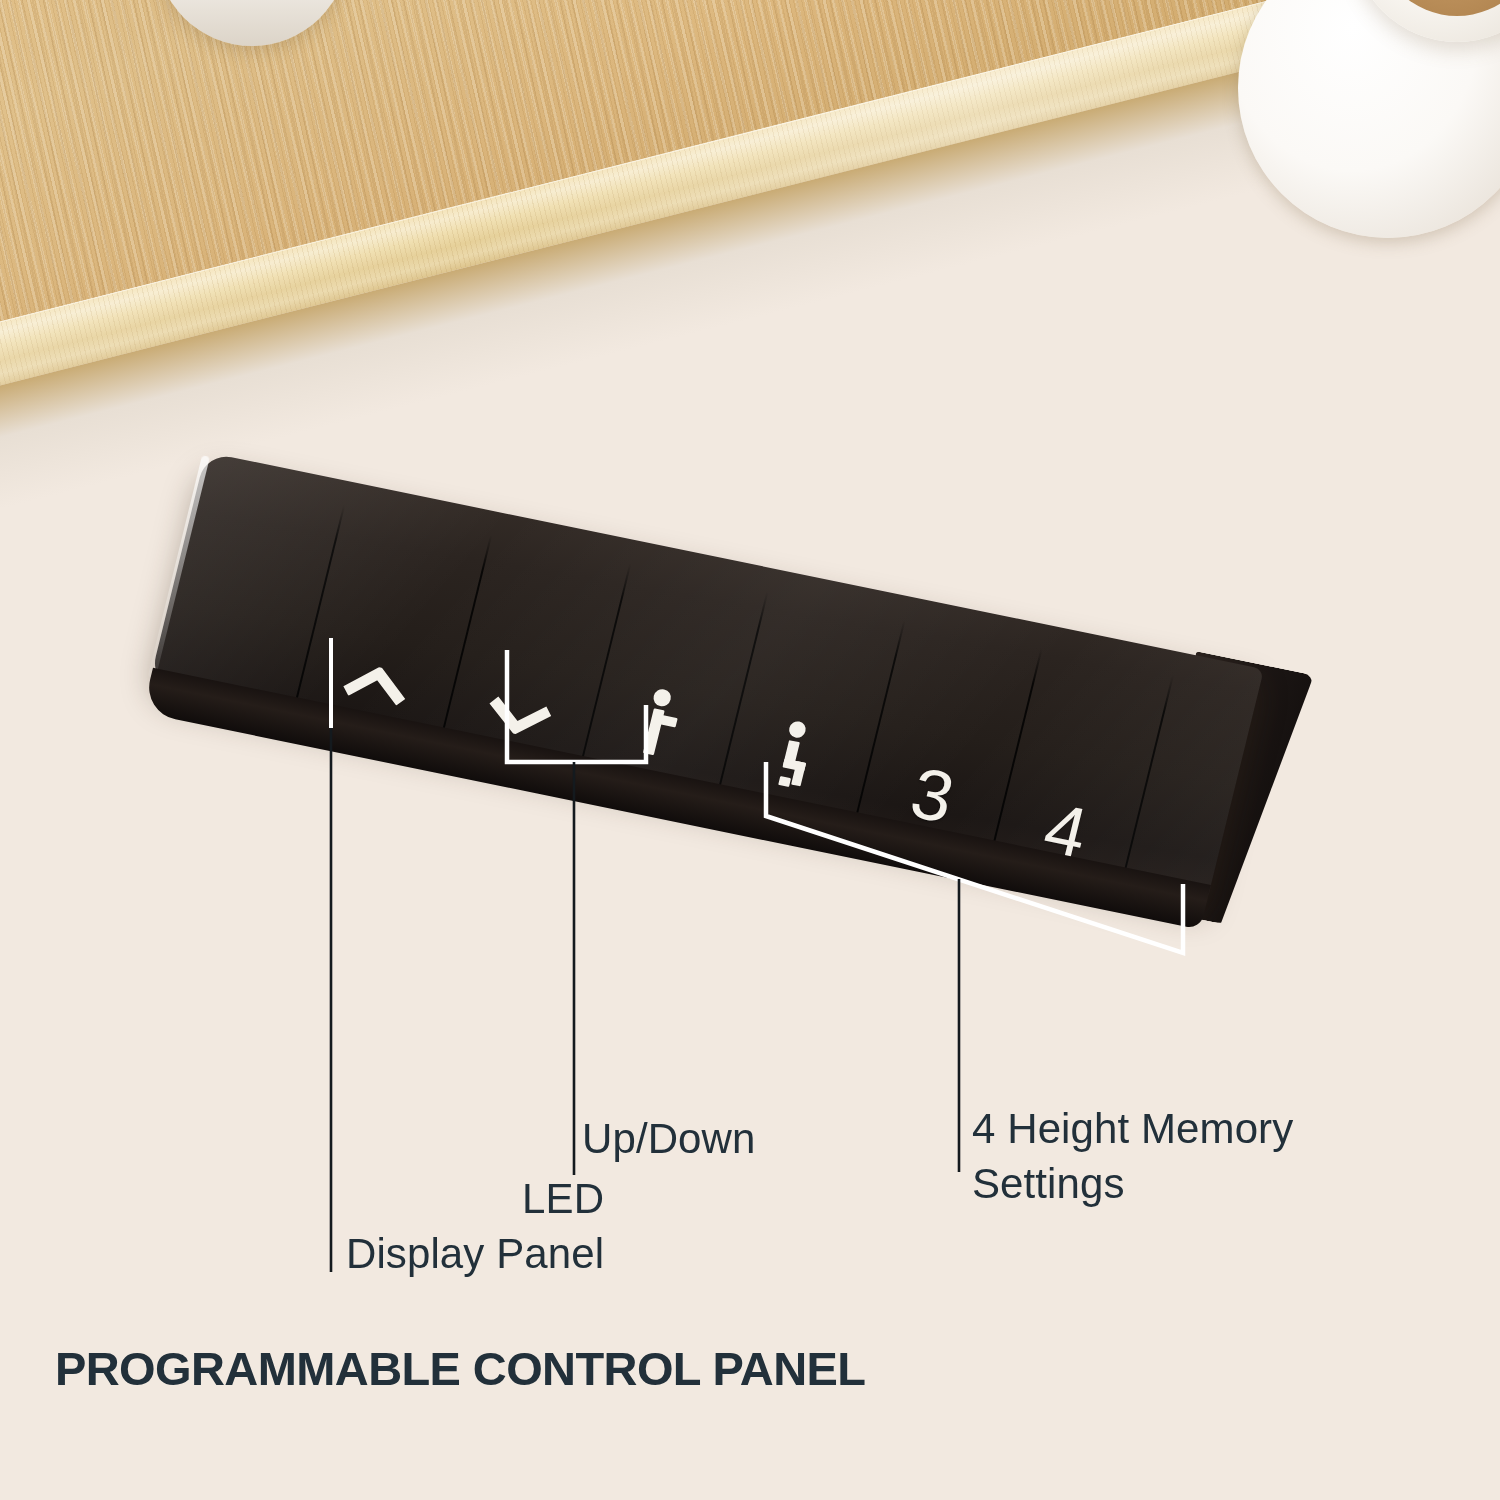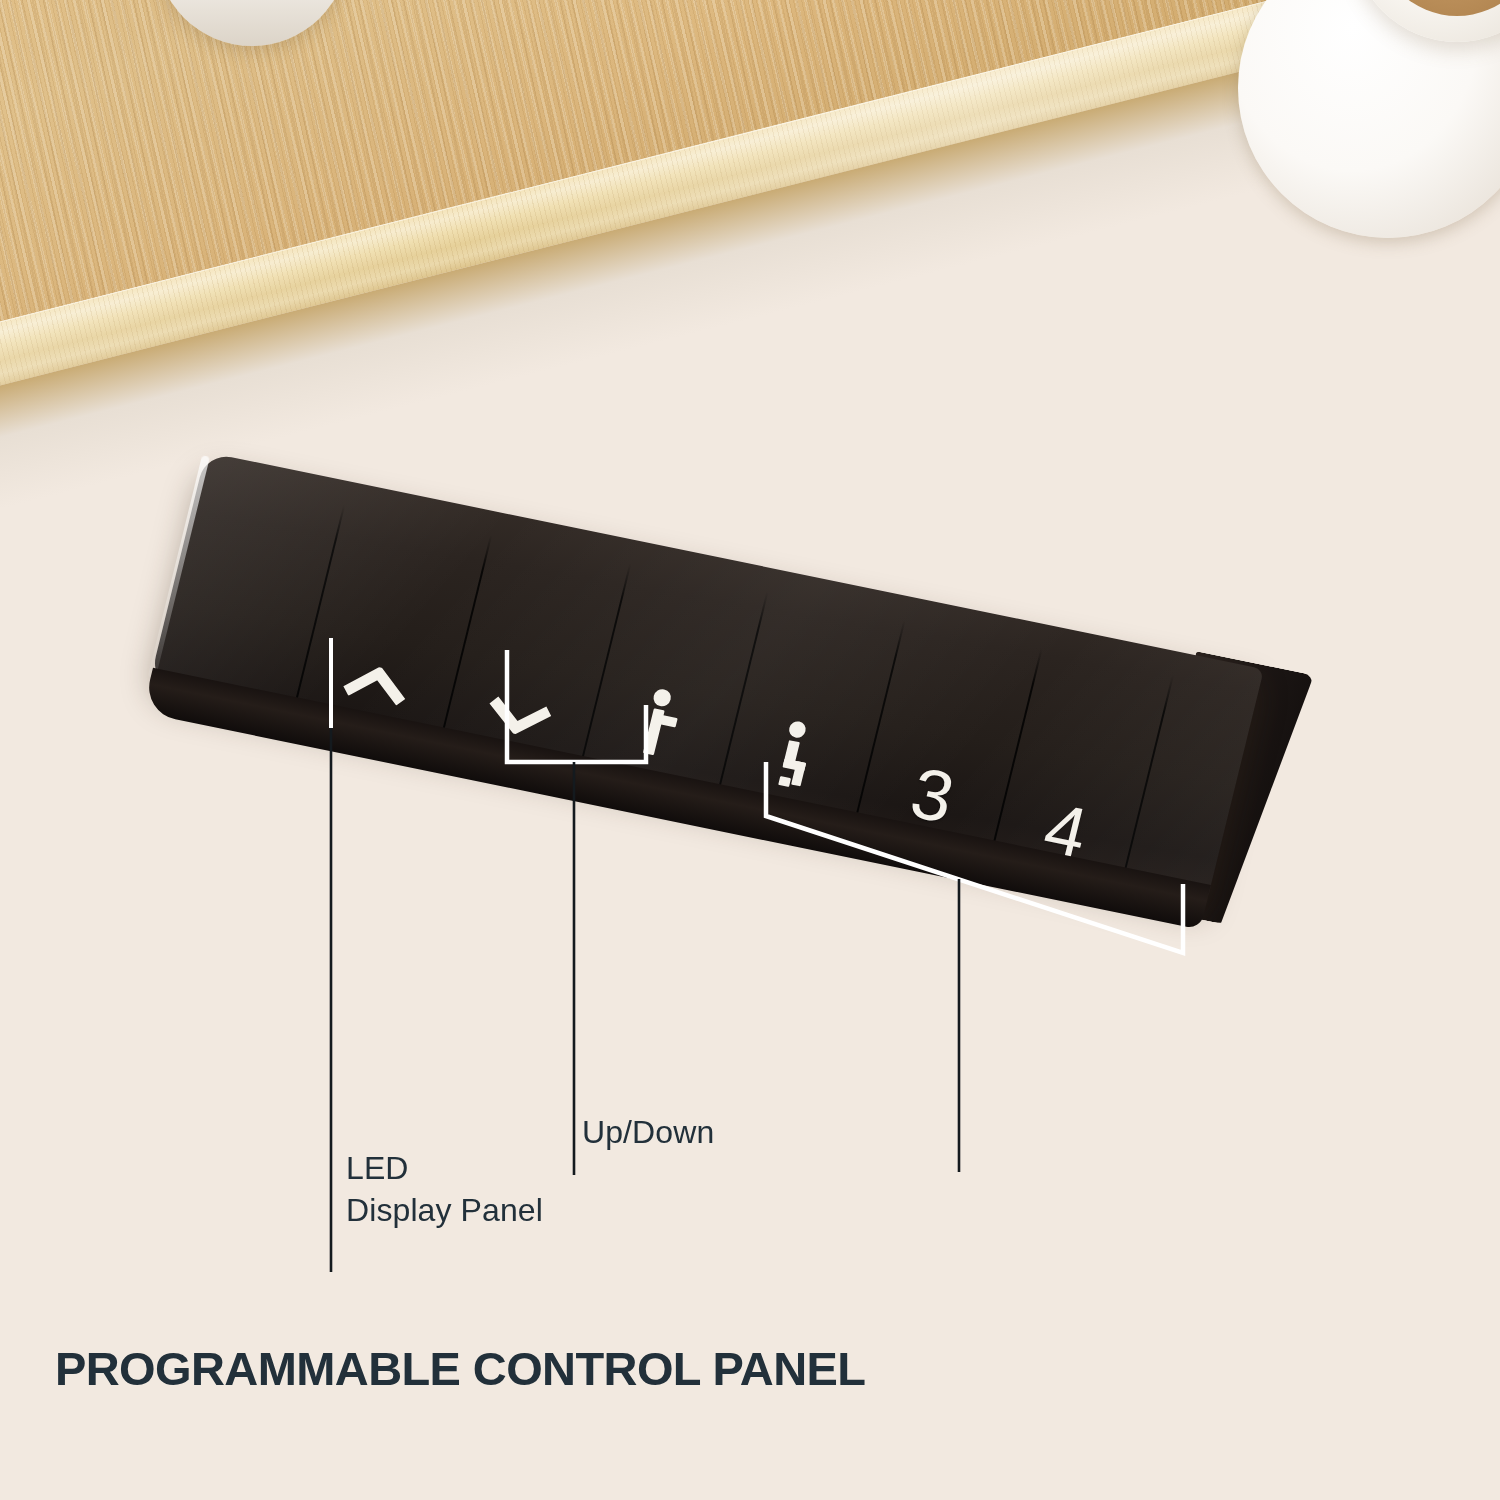--- a/index.html
+++ b/index.html
@@ -114,23 +114,23 @@
   .chev{width:64px;height:34px;}
   .chev svg{display:block;width:100%;height:100%;}
 
   
   .person{width:44px;height:76px;}
   .person svg{display:block;width:100%;height:100%;}
 
   
   .co-svg{position:absolute;left:0;top:0;width:1500px;height:1500px;pointer-events:none;}
 
-  .callout{position:absolute;color:#22303a;font-size:32px;line-height:1.30;
+  .callout{position:absolute;color:#22303a;font-size:42px;line-height:1.30;
     font-family:"Liberation Sans", sans-serif;font-weight:400;letter-spacing:.1px;white-space:pre-line;}
-  #label-led{left:346px;top:1148px;}
+  #label-led{left:346px;top:1172px;text-align:right;}
   #label-updown{left:582px;top:1112px;}
   #label-memory{left:972px;top:1102px;}
 
   .headline{
     position:absolute;left:55px;top:1341px;
     font-family:"Liberation Sans", sans-serif;
     font-size:47px;font-weight:700;letter-spacing:-0.6px;
     color:#22303a;white-space:nowrap;
   }
 </style>
@@ -222,16 +222,18 @@
     <path d="M507 650 L507 762 L646 762 L646 705" stroke="#ffffff" stroke-width="4.5" fill="none" stroke-linejoin="miter"></path>
     <path d="M574 762 L574 1175" stroke="#141a1e" stroke-width="2.6" fill="none"></path>
 
     <path d="M766 762 L766 816 L1183 953 L1183 884" stroke="#ffffff" stroke-width="4.5" fill="none" stroke-linejoin="miter"></path>
     <path d="M959 879 L959 1172" stroke="#141a1e" stroke-width="2.6" fill="none"></path>
   </svg>
 
   <div class="callout" id="label-led">LED
 Display Panel</div>
   <div class="callout" id="label-updown">Up/Down</div>
+  <div class="callout" id="label-memory">4 Height Memory
+Settings</div>
 
   <div class="headline">PROGRAMMABLE CONTROL PANEL</div>
 
 </div>
 
 </body></html>

